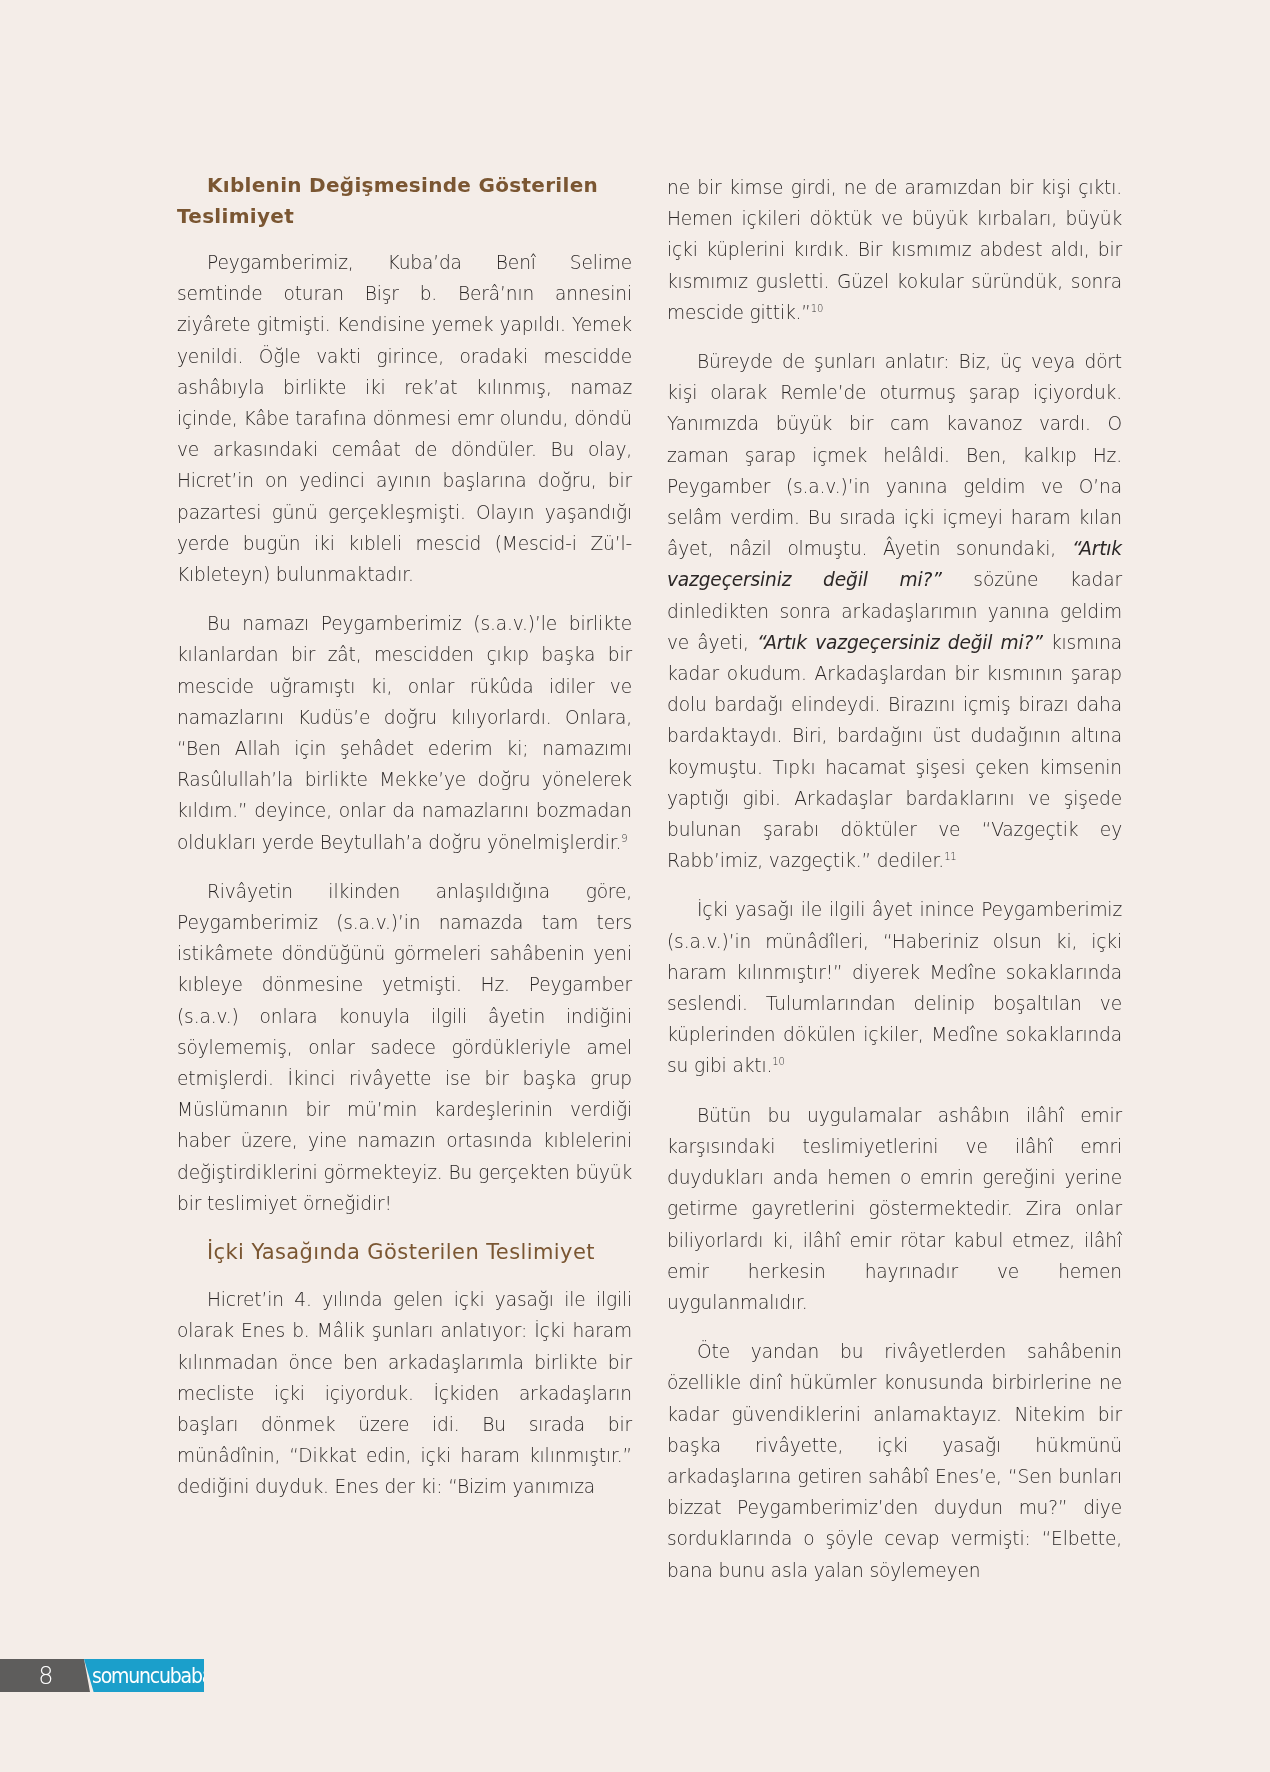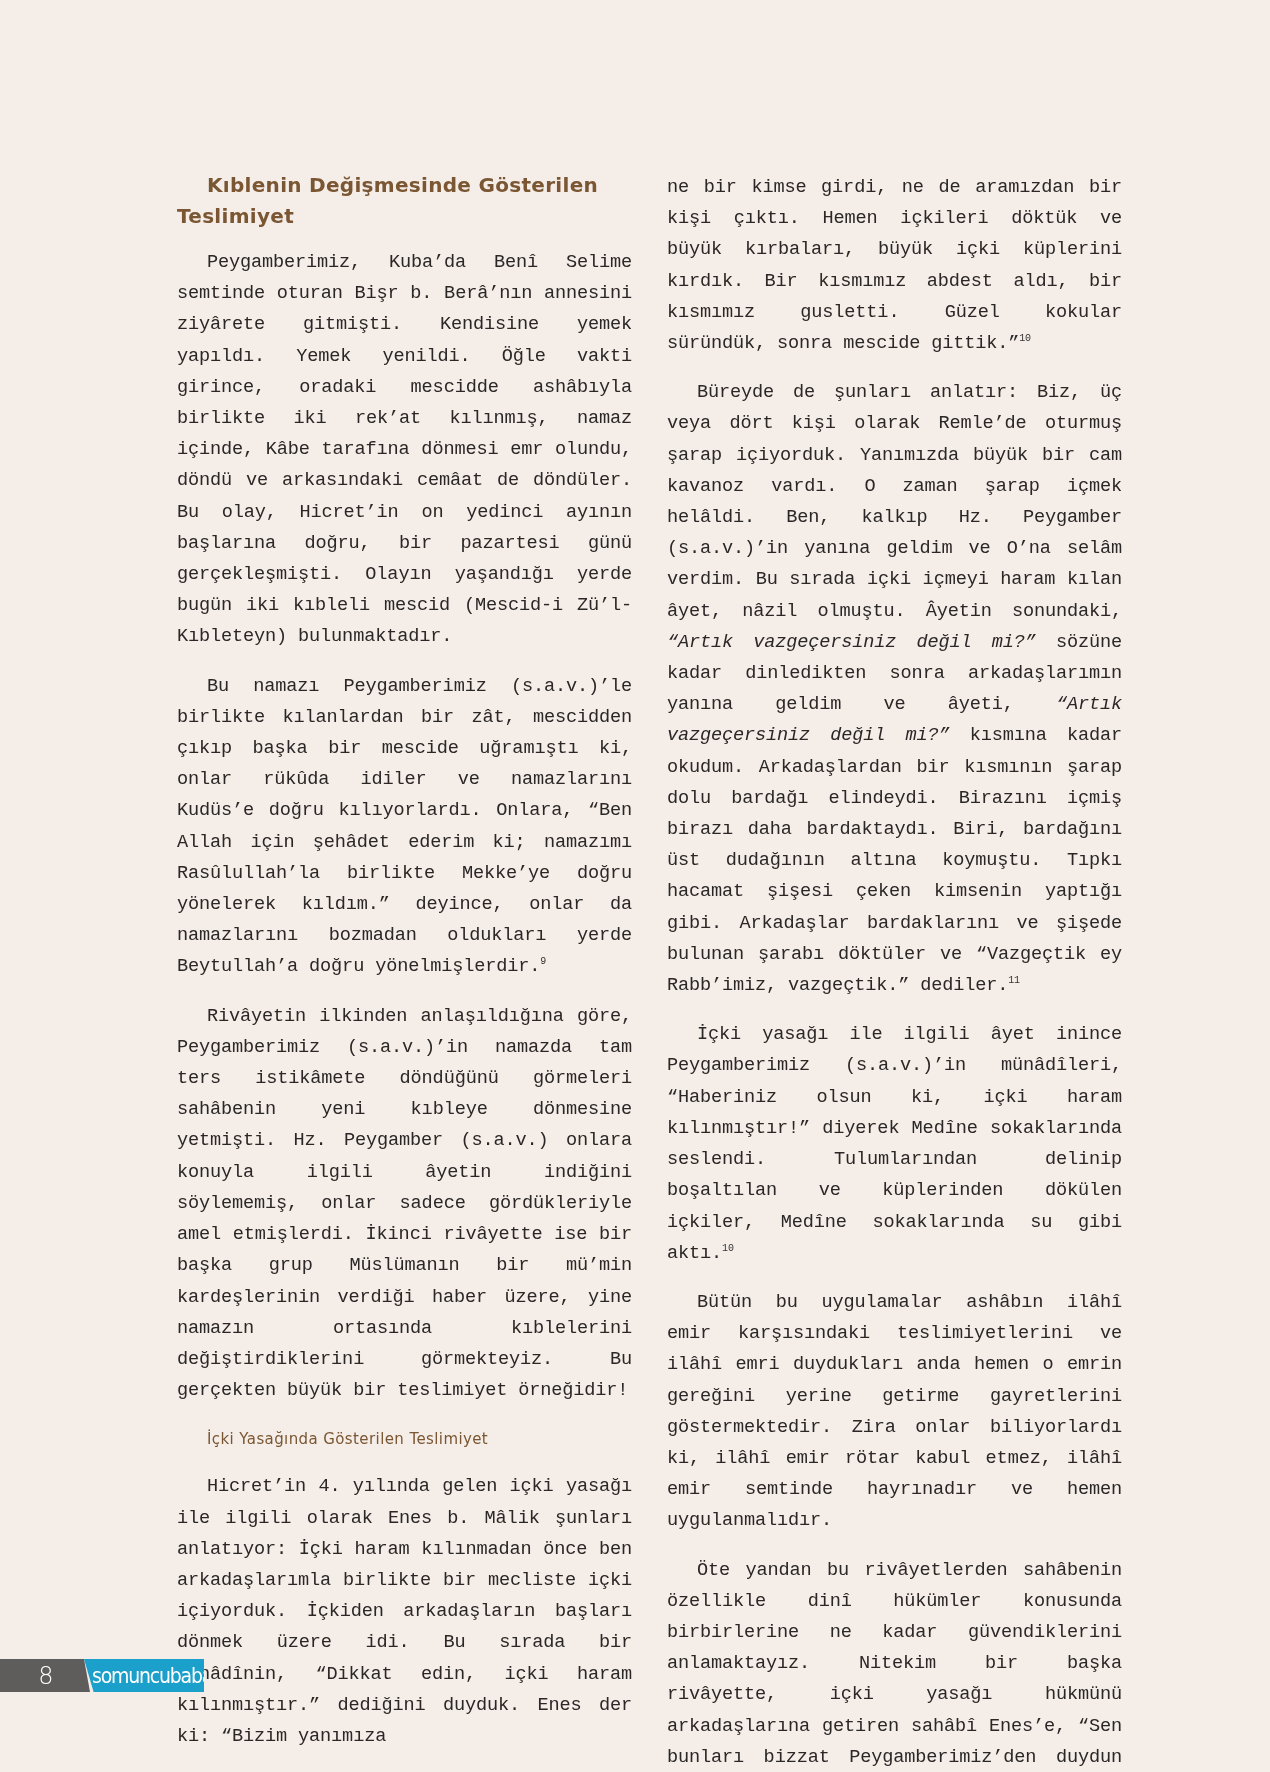--- a/index.html
+++ b/index.html
@@ -35,34 +35,33 @@
     color: #7a5632;
     font-size: 20px;
     line-height: 31px;
     margin: 0 0 15px 0;
     text-indent: 30px;
     letter-spacing: 0.3px;
   }
   .heading.h2 {
     font-weight: normal;
     color: #7a5632;
-    font-size: 15px;
+    font-size: 21px;
     margin: 17px 0 16px 0;
     letter-spacing: 0.4px;
   }
   .para {
     font-size: 18.6px;
     line-height: 31.2px;
     text-align: justify;
     text-indent: 30px;
     margin: 0 0 18px 0;
     letter-spacing: -0.15px;
     font-weight: 300;
     color: #2b2726;
-    font-family: Liberation Mono, monospace;
   }
   .para.cont { text-indent: 0; }
   .para .it { font-style: italic; }
   sup.fn {
     font-size: 10px;
     vertical-align: super;
     line-height: 0;
     color: #333;
   }
 
@@ -130,21 +129,21 @@
     <p class="para">Hicret’in 4. yılında gelen içki yasağı ile ilgili olarak Enes b. Mâlik şunları anlatıyor: İçki haram kılınmadan önce ben arkadaşlarımla birlikte bir mecliste içki içiyorduk. İçkiden arkadaşların başları dönmek üzere idi. Bu sırada bir münâdînin, “Dikkat edin, içki haram kılınmıştır.” dediğini duyduk. Enes der ki: “Bizim yanımıza</p>
   </div>
 
   <div class="column col-right">
     <p class="para cont"><span>ne bir kimse girdi, ne de aramızdan bir kişi çıktı. Hemen içkileri döktük ve büyük kırbaları, büyük içki küplerini kırdık. Bir kısmımız abdest aldı, bir kısmımız gusletti. Güzel kokular süründük, sonra mescide gittik.”</span><sup class="fn">10</sup></p>
 
     <p class="para"><span>Büreyde de şunları anlatır: Biz, üç veya dört kişi olarak Remle’de oturmuş şarap içiyorduk. Yanımızda büyük bir cam kavanoz vardı. O zaman şarap içmek helâldi. Ben, kalkıp Hz. Peygamber (s.a.v.)’in yanına geldim ve O’na selâm verdim. Bu sırada içki içmeyi haram kılan âyet, nâzil olmuştu. Âyetin sonundaki, </span><span class="it">“Artık vazgeçersiniz değil mi?”</span><span> sözüne kadar dinledikten sonra arkadaşlarımın yanına geldim ve âyeti, </span><span class="it">“Artık vazgeçersiniz değil mi?”</span><span> kısmına kadar okudum.  Arkadaşlardan bir kısmının şarap dolu bardağı elindeydi. Birazını içmiş birazı daha bardaktaydı. Biri, bardağını üst dudağının altına koymuştu. Tıpkı hacamat şişesi çeken kimsenin yaptığı gibi. Arkadaşlar bardaklarını ve şişede bulunan şarabı döktüler ve “Vazgeçtik ey Rabb’imiz, vazgeçtik.” dediler.</span><sup class="fn">11</sup></p>
 
     <p class="para"><span>İçki yasağı ile ilgili âyet inince Peygamberimiz (s.a.v.)’in münâdîleri, “Haberiniz olsun ki, içki haram kılınmıştır!” diyerek Medîne sokaklarında seslendi. Tulumlarından delinip boşaltılan ve küplerinden dökülen içkiler, Medîne sokaklarında su gibi aktı.</span><sup class="fn">10</sup></p>
 
-    <p class="para">Bütün bu uygulamalar ashâbın ilâhî emir karşısındaki teslimiyetlerini ve ilâhî emri duydukları anda hemen o emrin gereğini yerine getirme gayretlerini göstermektedir. Zira onlar biliyorlardı ki, ilâhî emir rötar kabul etmez, ilâhî emir semtinde hayrınadır ve hemen uygulanmalıdır.</p>
+    <p class="para">Bütün bu uygulamalar ashâbın ilâhî emir karşısındaki teslimiyetlerini ve ilâhî emri duydukları anda hemen o emrin gereğini yerine getirme gayretlerini göstermektedir. Zira onlar biliyorlardı ki, ilâhî emir rötar kabul etmez, ilâhî emir herkesin hayrınadır ve hemen uygulanmalıdır.</p>
 
     <p class="para">Öte yandan bu rivâyetlerden sahâbenin özellikle dinî hükümler konusunda birbirlerine ne kadar güvendiklerini anlamaktayız. Nitekim bir başka rivâyette, içki yasağı hükmünü arkadaşlarına getiren sahâbî Enes’e, “Sen bunları bizzat Peygamberimiz’den duydun mu?” diye sorduklarında o şöyle cevap vermişti: “Elbette, bana bunu asla yalan söylemeyen</p>
   </div>
 
   <div class="footer-page">8</div>
   <div class="footer-wedge"></div>
   <div class="footer-brand">somuncubaba</div>
 </div>
 
 </body></html>

